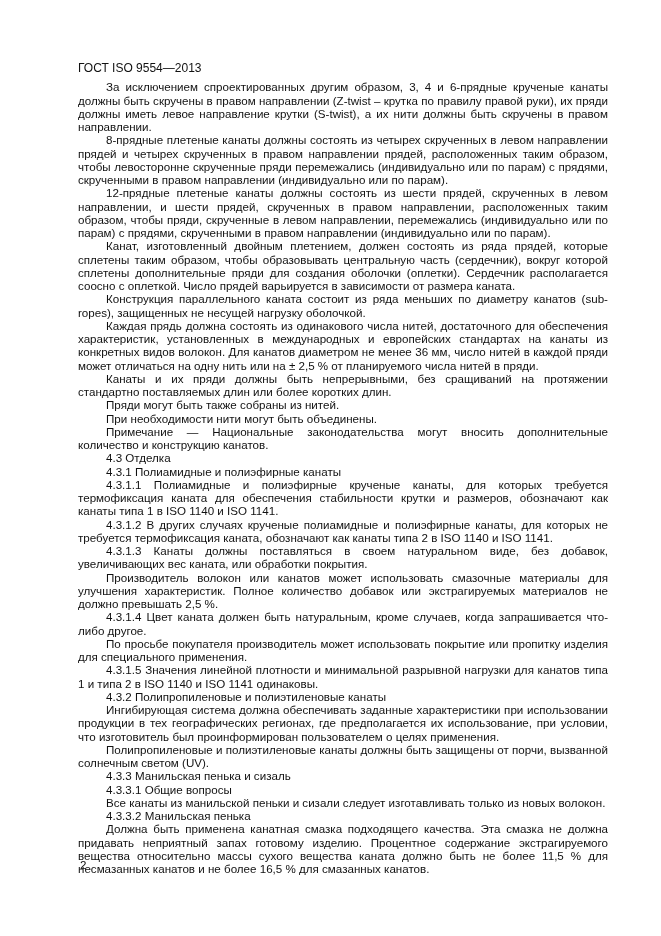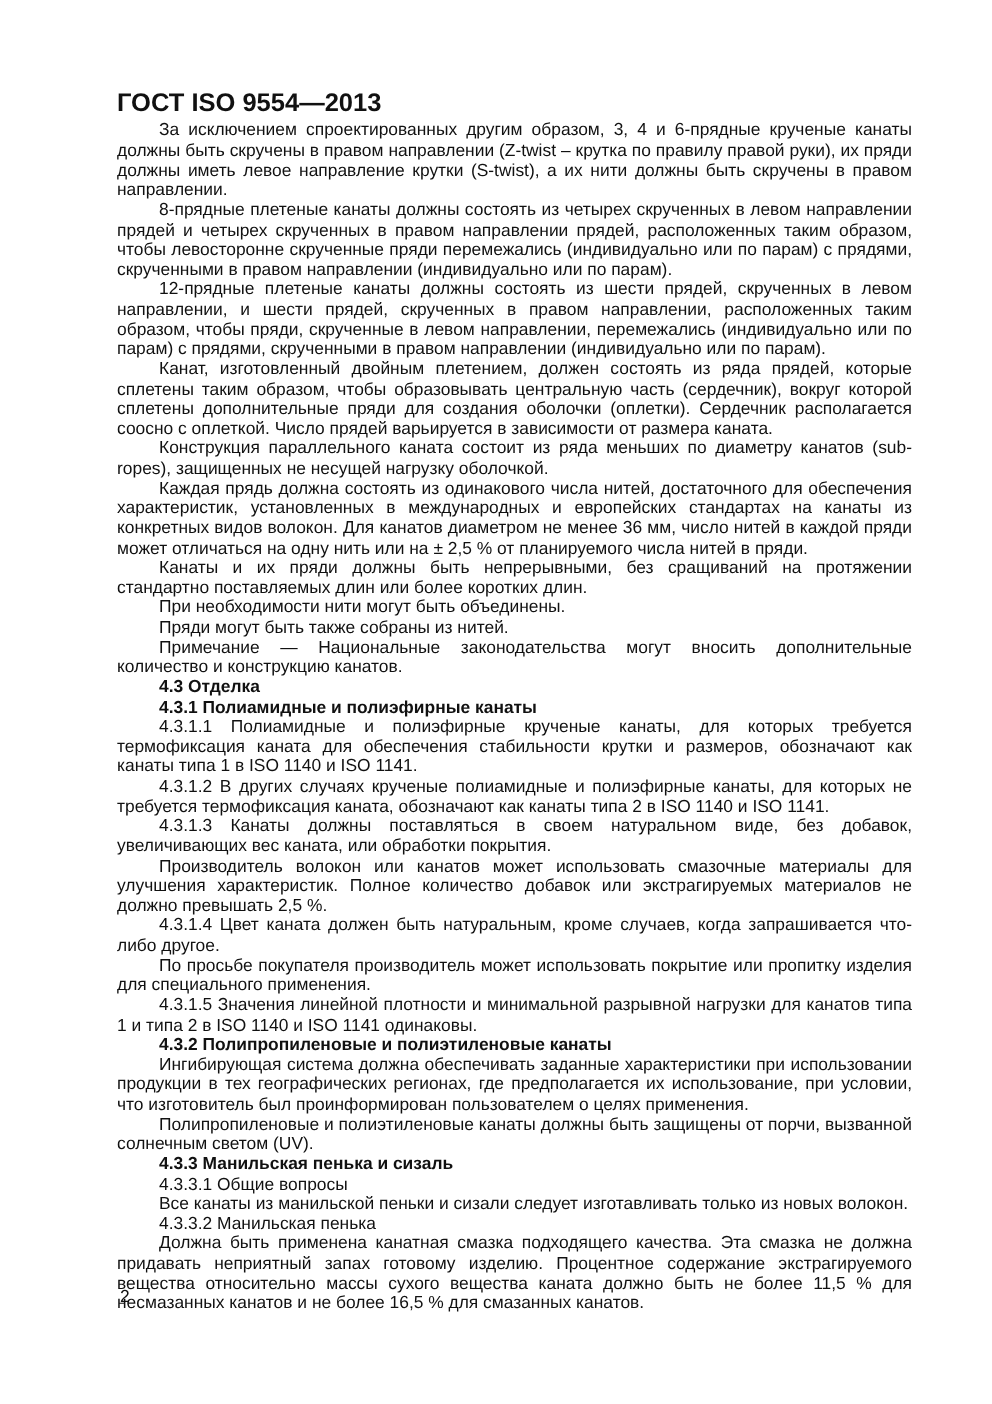--- a/index.html
+++ b/index.html
@@ -2,43 +2,43 @@
 <html><head>
 <meta charset="utf-8">
 <style>
   html, body { margin: 0; padding: 0; background: #ffffff; }
   body { width: 661px; height: 936px; position: relative; overflow: hidden; }
   .page {
     position: absolute; left: 78px; top: 62px; width: 530px;
     font-family: "Liberation Sans", sans-serif; font-size: 11.6px; line-height: 13.25px;
     color: #111111;
   }
-  .doc-header { font-weight: bold; font-size: 17px; margin: 0 0 5px 0; }
+  .doc-header { font-weight: normal; font-size: 12px; margin: 0 0 5px 0; }
   p { margin: 0; text-align: justify; text-indent: 28px; }
-  p.h { font-weight: bold; }
+  p.h { font-weight: normal; }
   .page-number {
     position: absolute; left: 80px; top: 858px;
     font-family: "Liberation Sans", sans-serif; font-size: 11.6px; color: #111111;
   }
 </style>
 </head>
 <body>
 
 <div class="page">
   <div class="doc-header">ГОСТ ISO 9554—2013</div>
   <div id="body-text">
     <p>За исключением спроектированных другим образом, 3, 4 и 6-прядные крученые канаты должны быть скручены в правом направлении (Z-twist – крутка по правилу правой руки), их пряди должны иметь левое направление крутки (S-twist), а их нити должны быть скручены в правом направлении.</p>
     <p>8-прядные плетеные канаты должны состоять из четырех скрученных в левом направлении прядей и четырех скрученных в правом направлении прядей, расположенных таким образом, чтобы левосторонне скрученные пряди перемежались (индивидуально или по парам) с прядями, скрученными в правом направлении (индивидуально или по парам).</p>
     <p>12-прядные плетеные канаты должны состоять из шести прядей, скрученных в левом направлении, и шести прядей, скрученных в правом направлении, расположенных таким образом, чтобы пряди, скрученные в левом направлении, перемежались (индивидуально или по парам) с прядями, скрученными в правом направлении (индивидуально или по парам).</p>
     <p>Канат, изготовленный двойным плетением, должен состоять из ряда прядей, которые сплетены таким образом, чтобы образовывать центральную часть (сердечник), вокруг которой сплетены дополнительные пряди для создания оболочки (оплетки). Сердечник располагается соосно с оплеткой. Число прядей варьируется в зависимости от размера каната.</p>
     <p>Конструкция параллельного каната состоит из ряда меньших по диаметру канатов (sub-ropes), защищенных не несущей нагрузку оболочкой.</p>
     <p>Каждая прядь должна состоять из одинакового числа нитей, достаточного для обеспечения характеристик, установленных в международных и европейских стандартах на канаты из конкретных видов волокон. Для канатов диаметром не менее 36 мм, число нитей в каждой пряди может отличаться на одну нить или на ± 2,5 % от планируемого числа нитей в пряди.</p>
     <p>Канаты и их пряди должны быть непрерывными, без сращиваний на протяжении стандартно поставляемых длин или более коротких длин.</p>
+    <p>Пряди могут быть также собраны из нитей.</p>
     <p>При необходимости нити могут быть объединены.</p>
-    <p>Пряди могут быть также собраны из нитей.</p>
     <p>Примечание — Национальные законодательства могут вносить дополнительные количество и конструкцию канатов.</p>
     <p class="h">4.3 Отделка</p>
     <p class="h">4.3.1 Полиамидные и полиэфирные канаты</p>
     <p>4.3.1.1 Полиамидные и полиэфирные крученые канаты, для которых требуется термофиксация каната для обеспечения стабильности крутки и размеров, обозначают как канаты типа 1  в ISO 1140 и ISO 1141.</p>
     <p>4.3.1.2 В других случаях крученые полиамидные и полиэфирные канаты, для которых не требуется термофиксация каната, обозначают как канаты типа 2 в ISO 1140 и ISO 1141.</p>
     <p>4.3.1.3 Канаты должны поставляться в своем натуральном виде, без добавок, увеличивающих вес каната, или обработки покрытия.</p>
     <p>Производитель волокон или канатов может использовать смазочные материалы для улучшения характеристик. Полное количество добавок или экстрагируемых материалов не должно превышать 2,5 %.</p>
     <p>4.3.1.4 Цвет каната должен быть натуральным, кроме случаев, когда запрашивается что-либо другое.</p>
     <p>По просьбе покупателя производитель может использовать покрытие или пропитку изделия для специального применения.</p>
     <p>4.3.1.5 Значения линейной плотности и минимальной разрывной нагрузки для канатов типа 1 и типа 2 в ISO 1140 и ISO 1141 одинаковы.</p>

